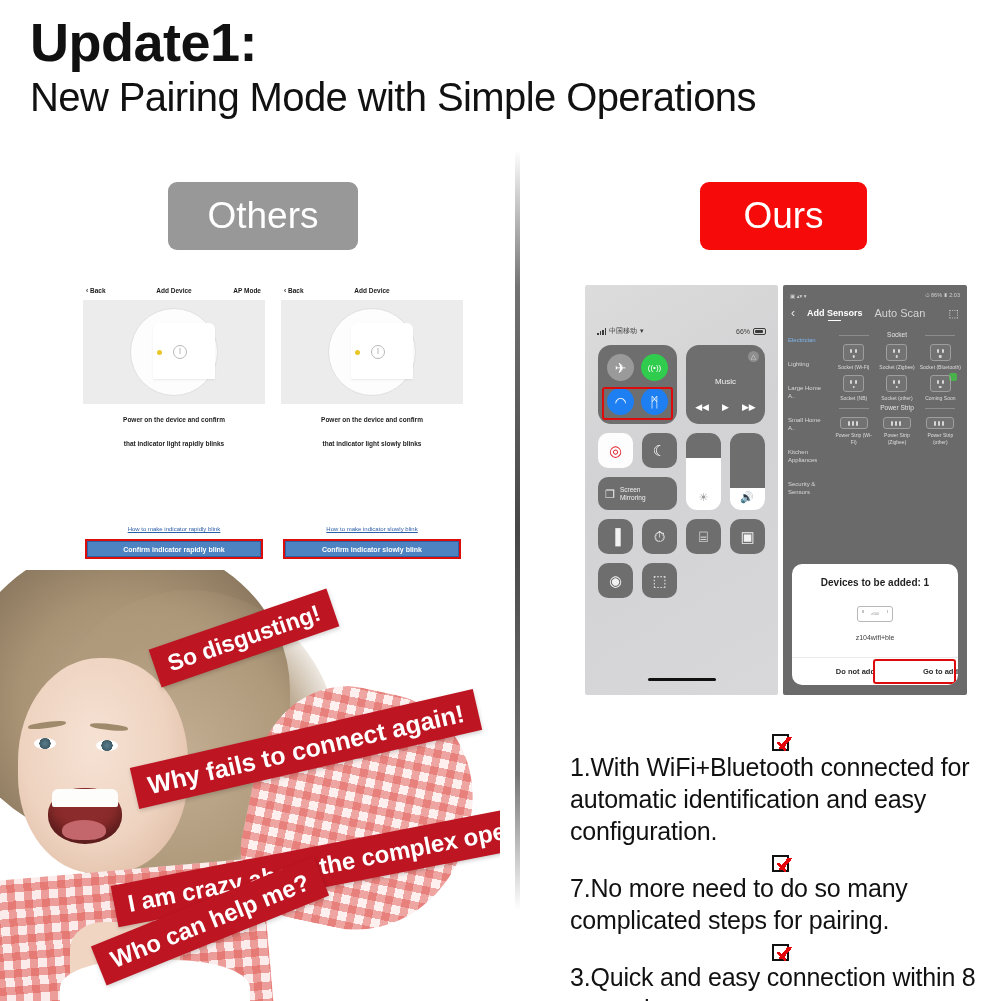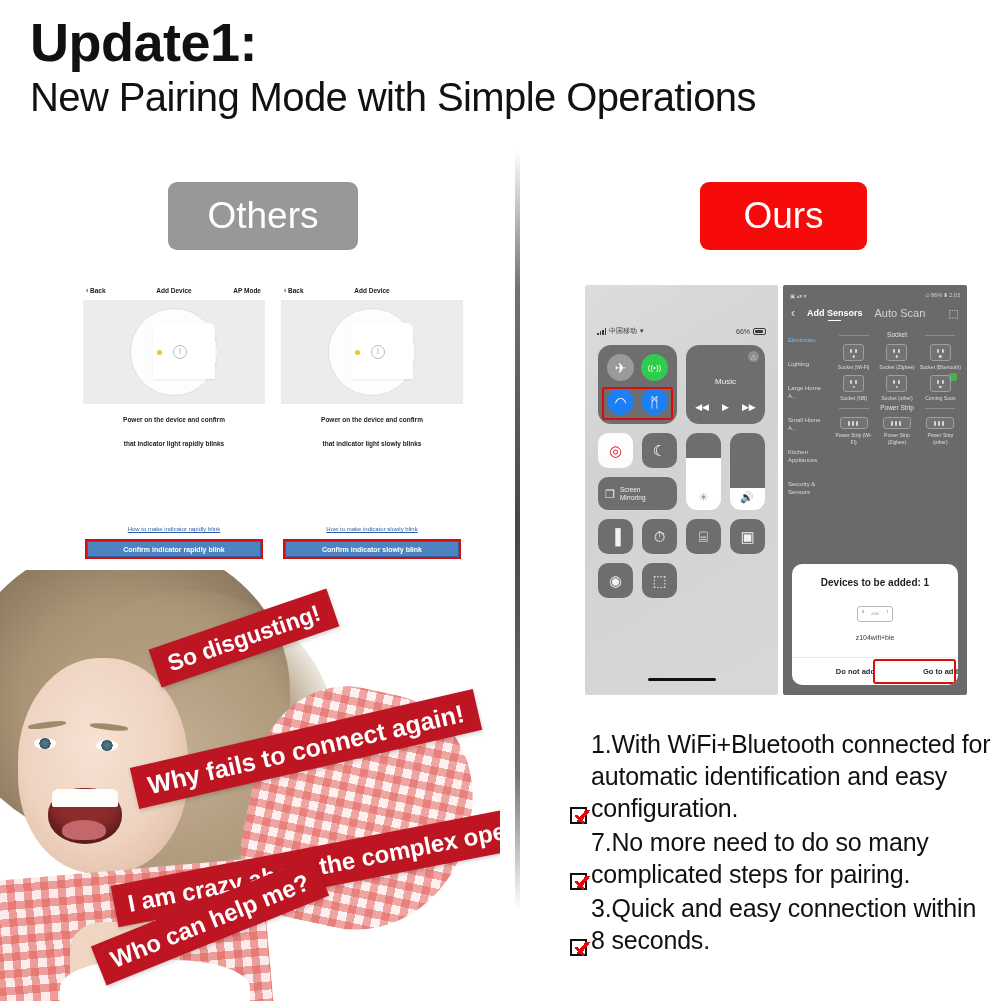--- a/index.html
+++ b/index.html
@@ -323,21 +323,21 @@
   .dlg-actions { display:flex; border-top: 1px solid #ececec; position: relative; }
   .dlg-btn { flex:1; text-align:right; font-size: 7.5px; font-weight:bold; color:#2b2b2b; padding: 9px 0; }
   .dlg-btn.primary { position: relative; }
   .dlg-hl {
     position:absolute; right: 2px; top: 1px; bottom: 1px; width: 50%;
     border: 2px solid #dd0b0b; border-radius: 3px;
   }
 
   
   .bullets { position: absolute; left: 570px; top: 728px; width: 425px; }
-  .bl { display: flex; align-items: flex-end; margin-bottom: 2px; }
+  .bl { display: flex; align-items: center; margin-bottom: 2px; flex-direction: column; }
   .cbx {
     flex: 0 0 auto; width: 17px; height: 17px; border: 2px solid #111;
     position: relative; margin-top: 6px; margin-right: 4px;
   }
   .cbx::after {
     content: ""; position: absolute; left: 1px; top: 1px; width: 17px; height: 14px;
     background:
       linear-gradient(45deg, transparent 0 42%, #e3060b 42% 62%, transparent 62%) no-repeat left 2px top 5px / 9px 9px,
       linear-gradient(-50deg, transparent 0 38%, #e3060b 38% 58%, transparent 58%) no-repeat right 0 top -2px / 13px 14px;
   }

